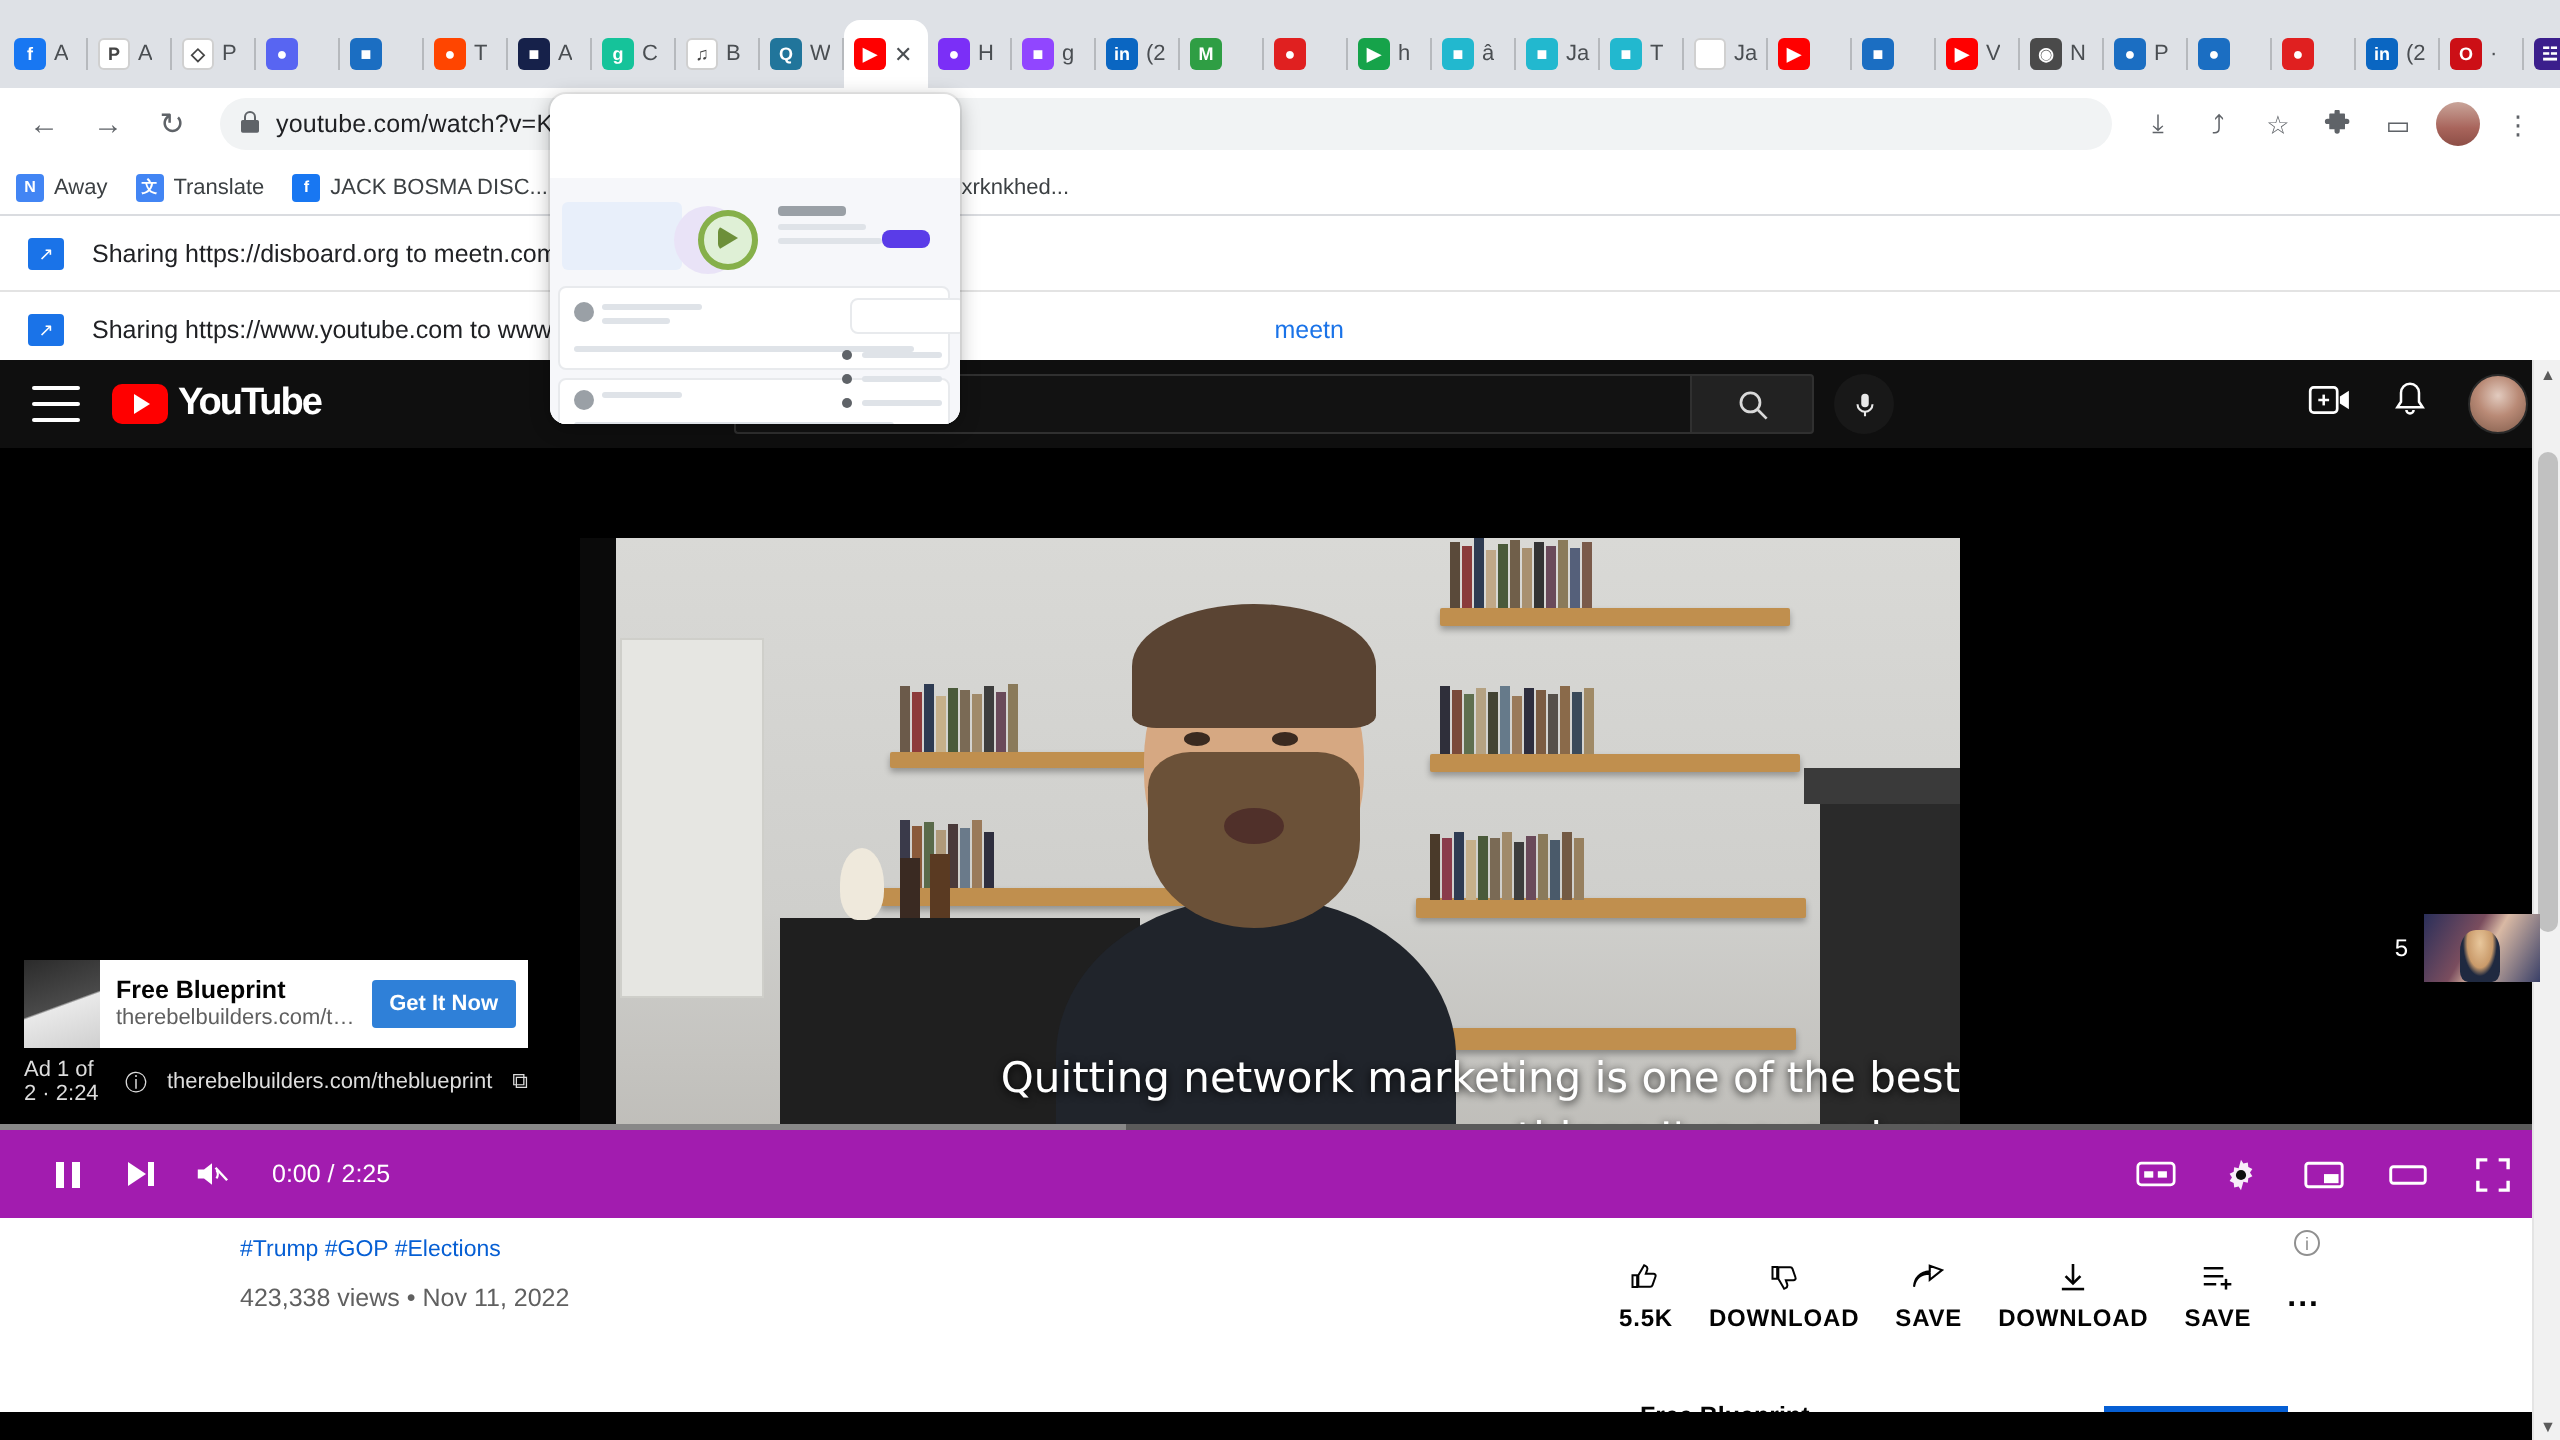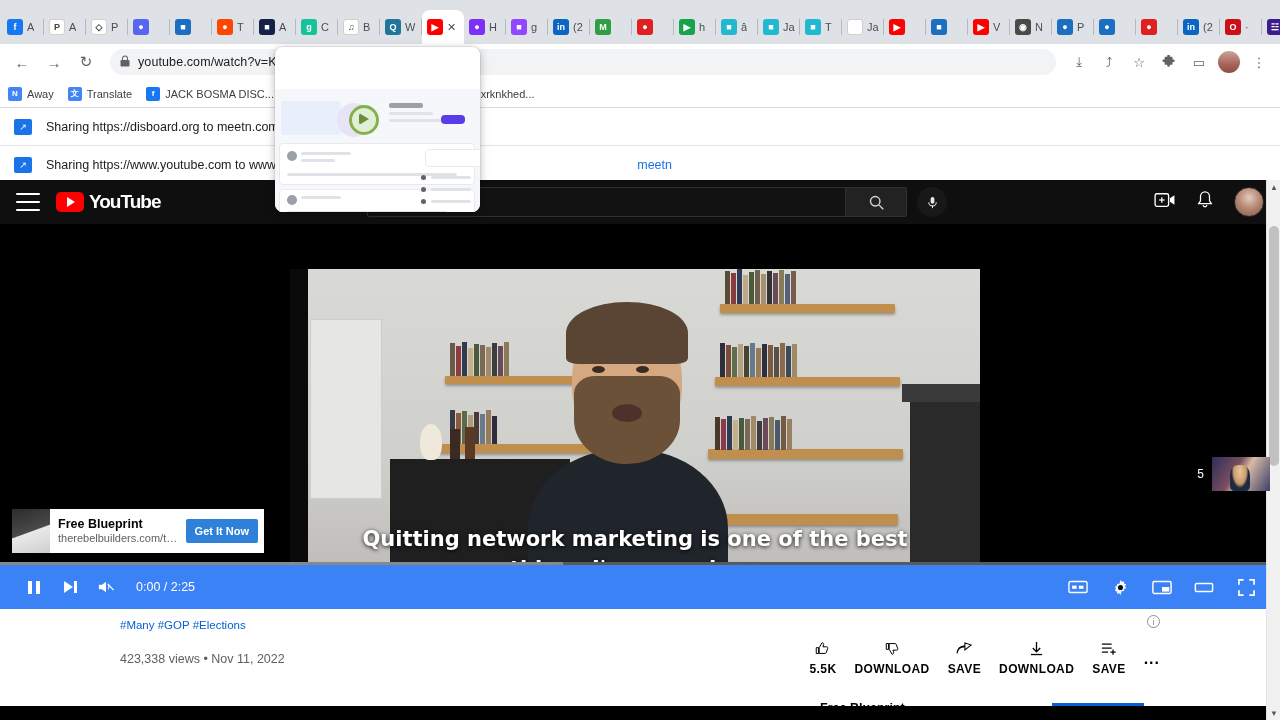--- a/index.html
+++ b/index.html
@@ -186,24 +186,23 @@
     position:absolute; left: 92px; top: 110px; width: 30px; height: 18px;
     background:#50302a; border-radius: 50%;
   }
   .eye { position:absolute; width:13px;height:7px;background:#3a2a20;border-radius:50%; top:72px; }
   .torso {
     position:absolute; left: 8px; top: 155px; width: 200px; height: 165px;
     background:#20242b; border-radius: 48% 48% 0 0;
   }
   .caption-box {
     position:absolute; left: 0; right: 0; top: 255px;
-    text-align:center; color:#fff; font-size:21px; line-height:30px;
+    text-align:right; color:#fff; font-size:21px; line-height:30px;
     text-shadow: 0 1px 4px rgba(0,0,0,.9);
     font-family: "DejaVu Sans", sans-serif;
-    font-weight: bold;
   }
 
   
   .ad-overlay {
     position:absolute; left: 12px; bottom: 56px; width: 252px;
     z-index: 5;
   }
   .ad-card {
     background:#fff; height: 44px; display:flex; align-items:center; gap:8px;
     padding: 0 6px 0 0;
@@ -235,38 +234,38 @@
   }
   .skip-thumb::after {
     content:""; position:absolute; left:18px; top:8px; width:20px;height:26px;
     background: radial-gradient(ellipse at 50% 25%, #e8c79c 0%, #c99a6a 45%, #1f2940 60%);
     border-radius: 40% 40% 20% 20%;
   }
 
   
   .yt-controls {
     position:absolute; left:0; right:0; bottom:0; height: 44px;
-    background:#3b82f6; display:flex; align-items:center; padding: 0 16px;
+    background:#a21caf; display:flex; align-items:center; padding: 0 16px;
   }
   .progressbar {
     position:absolute; left:0; right:0; top:-3px; height:3px; background:#5a5a5a;
   }
   .progressbar .buf { position:absolute; left:0; top:0; height:3px; width:44%; background:#888; }
   .ctrl {
     width: 36px; height: 36px; display:flex; align-items:center; justify-content:center;
     color:#fff; font-size: 14px;
   }
   .timecode { color:#fff; font-size: 12.5px; margin-left: 12px; }
   .ctrl-right { margin-left:auto; display:flex; align-items:center; gap: 6px; }
 
   
   .yt-below { background:#fff; padding: 10px 120px 0 120px; position:relative; height: 111px; }
   .hashtags { color:#065fd4; font-size: 11.5px; }
   .vid-title { font-size: 15.5px; color:#030303; margin-top: 4px; font-weight: normal; }
-  .meta-row { display:flex; align-items:center; margin-top: 10px; }
+  .meta-row { display:flex; align-items:center; margin-top: 0; }
   .views { font-size: 12.5px; color:#606060; }
   .actions { margin-left: auto; display:flex; align-items:center; gap: 18px; }
   .act { display:flex; align-items:center; gap:6px; font-size: 12px; font-weight:bold; color:#030303; letter-spacing:.4px;flex-direction:column; }
   .info-i {
     position:absolute; right: 120px; top: 6px; width: 13px; height: 13px;
     border:1px solid #909090; border-radius:50%; color:#909090;
     font-size:9px; display:flex; align-items:center; justify-content:center;
   }
   .bottom-ad {
     position: absolute; left: 820px; top: 92px; width: 330px; height: 20px;
@@ -706,20 +705,26 @@
       </div>
 
       <div class="ad-overlay">
         <div class="ad-card">
           <div class="ad-thumb"></div>
           <div class="ad-txt">
             <div class="ad-title">Free Blueprint</div>
             <div class="ad-url">therebelbuilders.com/theblu...</div>
           </div>
           <div class="ad-cta">Get It Now</div>
+        </div>
+        <div class="ad-meta">
+          <span>Ad 1 of 2 · 2:24</span>
+          <span>ⓘ</span>
+          <span>therebelbuilders.com/theblueprint</span>
+          <span>⧉</span>
         </div>
       </div>
 
       <div class="skip-preview">
         <span class="skip-num">5</span>
         <span class="skip-thumb"></span>
       </div>
 
       <div class="yt-controls">
         <div class="progressbar">
@@ -775,21 +780,21 @@
             <svg width="17" height="17" viewBox="0 0 18 18">
                 <path d="M1 6V1h5M17 6V1h-5M1 12v5h5M17 12v5h-5" stroke="#fff" stroke-width="1.8" fill="none"></path>
               </svg>
           </div>
         </div>
       </div>
     </div>
 
     <div class="yt-below">
       <div class="info-i">i</div>
-      <div class="hashtags">#Many #GOP #Elections</div>
+      <div class="hashtags">#Trump #GOP #Elections</div>
       <div class="meta-row">
         <div class="views">
           <span>423,338 views</span>
           <span>•</span>
           <span>Nov 11, 2022</span>
         </div>
         <div class="actions" id="actions-row">
             <div class="act">
               <span style="display: flex;">
                 <svg width="15" height="15" viewBox="0 0 18 18">

